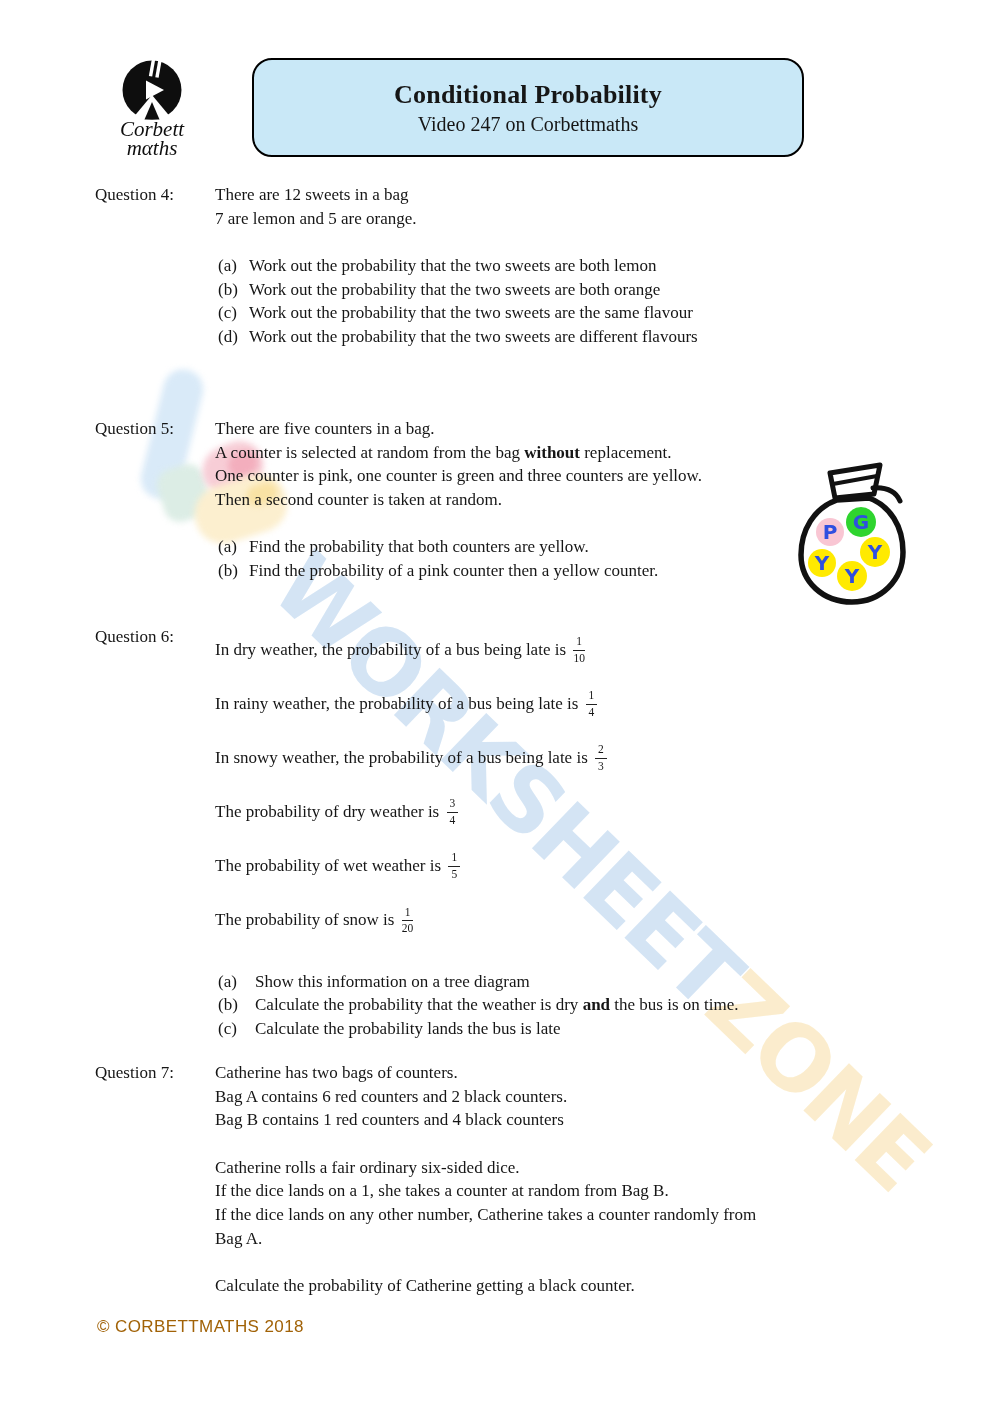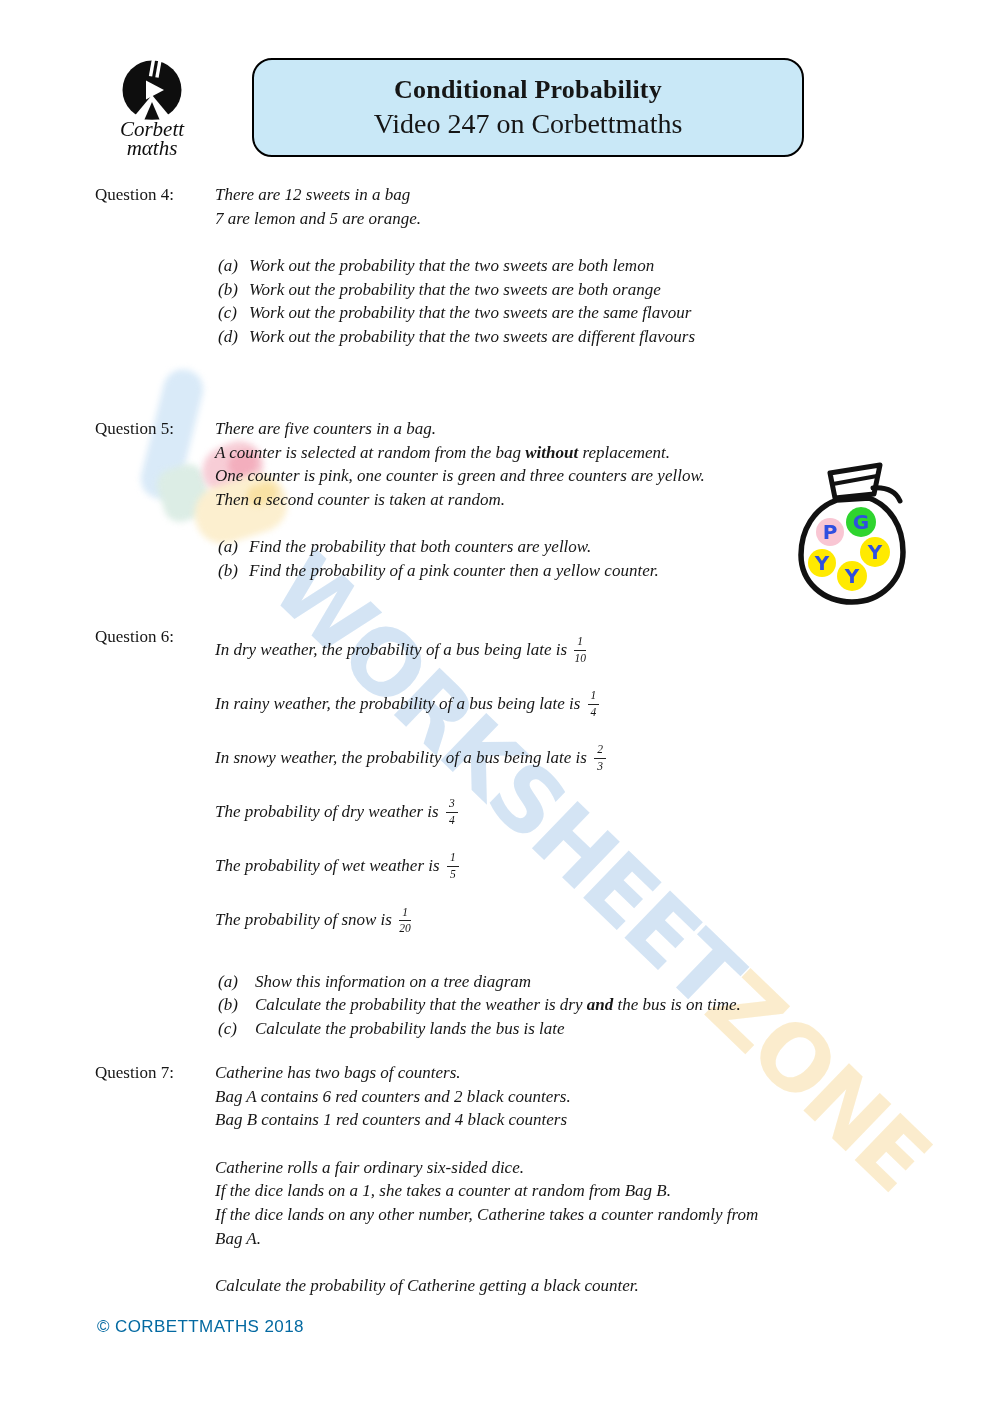--- a/index.html
+++ b/index.html
@@ -22,50 +22,50 @@
   .wm-b{color:var(--wm-orange);opacity:.95;}
 
   
   .logo{position:absolute;left:96px;top:60px;width:112px;text-align:center;z-index:2;font-style:italic;}
   .logo svg{display:block;margin:0 auto;}
   .logo-text{font-size:21px;line-height:19px;color:#0e0e0e;}
   .title-box{position:absolute;left:252px;top:58px;width:548px;height:95px;z-index:2;
              background:var(--title-box-bg);border:2.5px solid #000;border-radius:20px;
              display:flex;flex-direction:column;align-items:center;justify-content:center;}
   .title{font-size:26px;font-weight:bold;letter-spacing:.2px;}
-  .subtitle{font-size:28px;margin-top:3px;}
+  .subtitle{font-size:20px;margin-top:3px;}
 
   
   #questions{position:absolute;inset:0;z-index:1;}
   .question{position:absolute;left:95px;width:815px;display:grid;grid-template-columns:120px 1fr;
             font-size:17px;}
   .question:nth-of-type(1){top:183px;}
   .question:nth-of-type(2){top:417px;}
   .question:nth-of-type(3){top:625px;}
   .question:nth-of-type(4){top:1061px;}
   .qlabel{grid-column:1;line-height:23.6px;}
-  .qbody{grid-column:2;font-style:italic;}
+  .qbody{grid-column:2;}
   .line{margin:0;line-height:23.6px;min-height:23.6px;}
   .stmt{margin:12px 0 26px;line-height:25px;}
   .part{display:flex;margin:0;line-height:23.6px;padding-left:3px;}
   .part .marker{flex:0 0 31px;}
   .question:nth-of-type(3) .part .marker{flex-basis:37px;}
   .frac{display:inline-block;vertical-align:middle;text-align:center;font-size:11.5px;
         line-height:1;margin:0 3px;transform:translateY(-1px);}
   .frac .fnum{display:block;padding:0 3px 2px;border-bottom:1.2px solid #222;}
   .frac .fden{display:block;padding-top:2px;}
 
   
   .bag{position:absolute;left:793px;top:460px;z-index:2;}
   .bag text{font-family:"DejaVu Sans",sans-serif;font-weight:bold;font-size:20px;
             text-anchor:middle;fill:var(--counter-letter-blue);}
 
   
   .footer{position:absolute;left:97px;top:1317px;z-index:1;
-          font-family:"Liberation Sans",sans-serif;font-size:17px;letter-spacing:.4px;color:#0369a1;}
+          font-family:"Liberation Sans",sans-serif;font-size:17px;letter-spacing:.4px;color:#a16207;}
 </style>
 </head>
 <body>
 
 <div id="page">
 
   <div class="wm">
     <div class="blob b1"></div>
     <div class="blob b2"></div>
     <div class="blob b3"></div>

